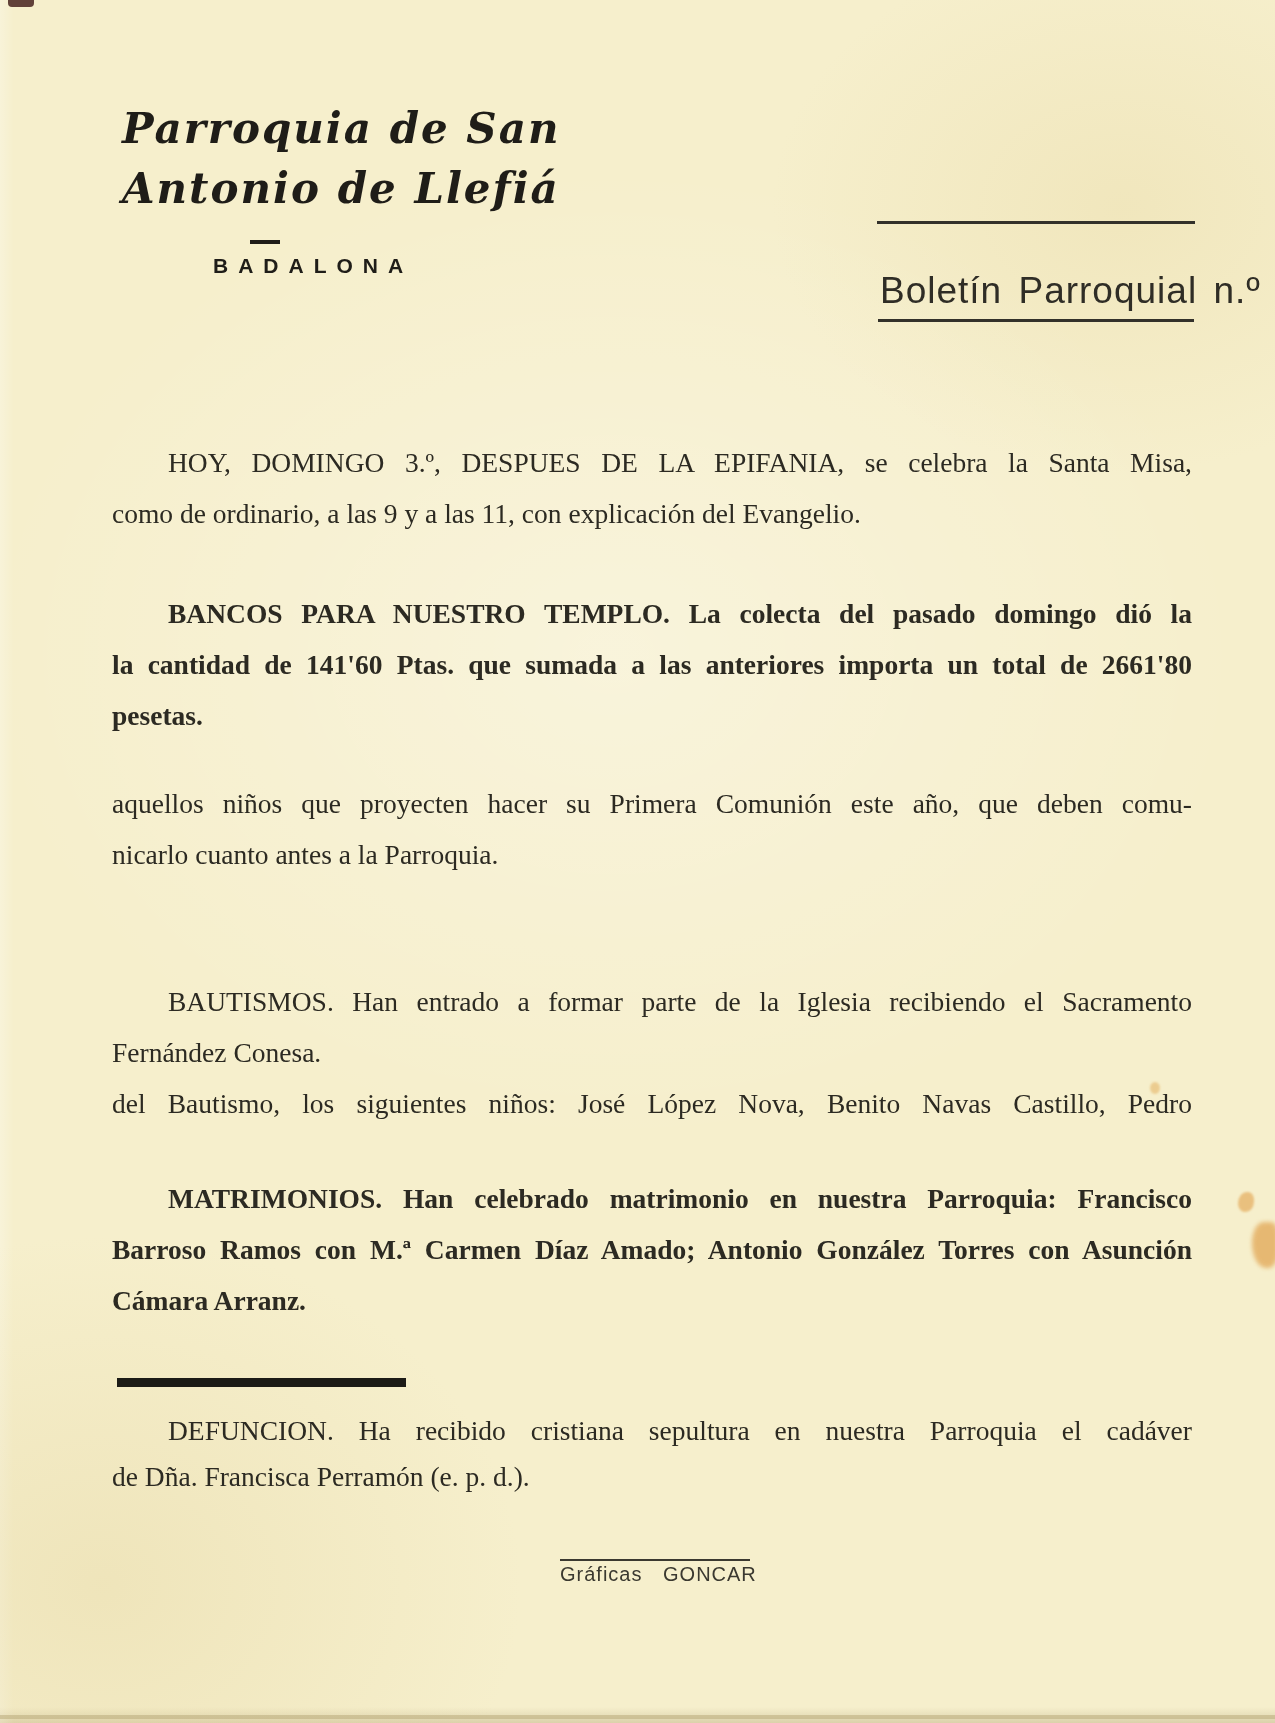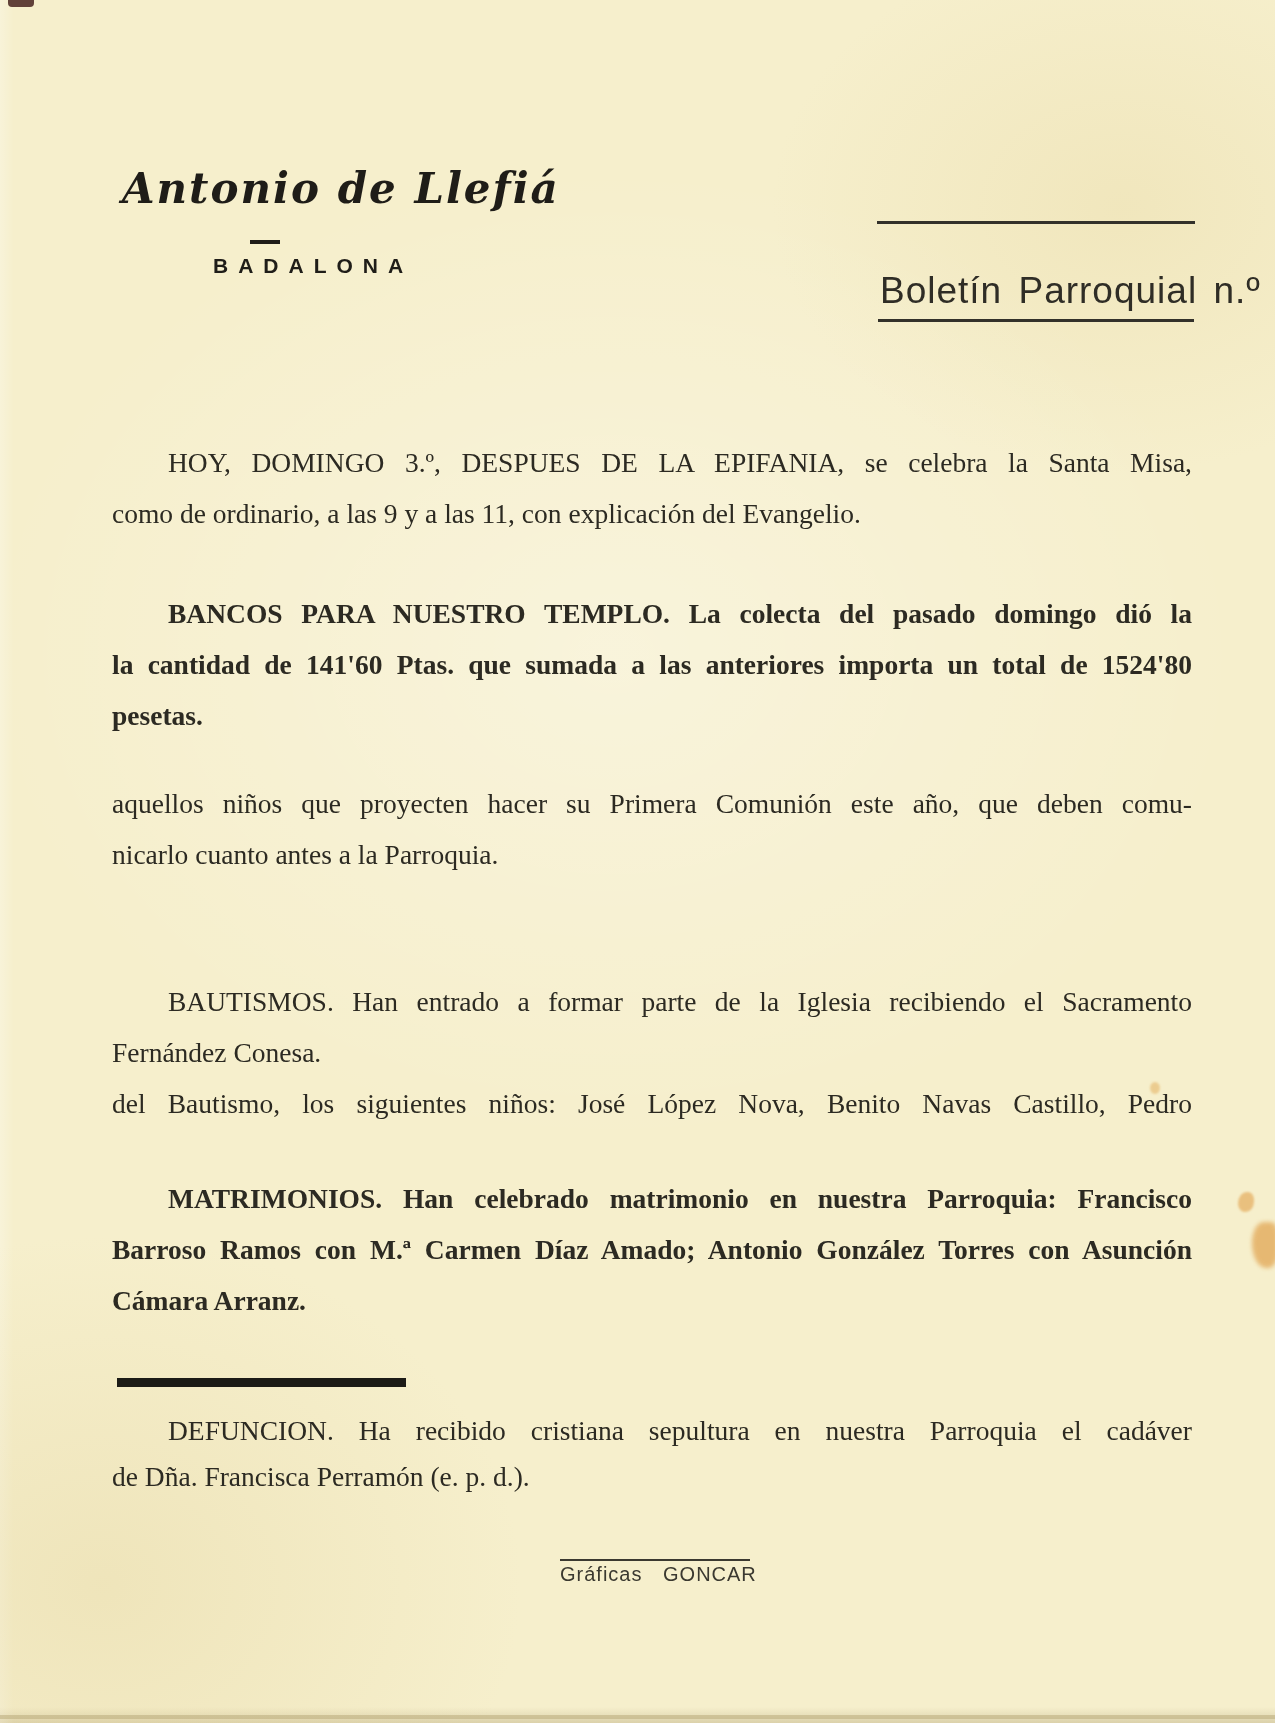--- a/index.html
+++ b/index.html
@@ -94,35 +94,36 @@
 <body>
 
 <div class="paper">
 
   <div class="corner-mark"></div>
   <div class="stain-a"></div>
   <div class="stain-b"></div>
   <div class="stain-c"></div>
   <div class="bottom-edge"></div>
 
+  <div class="parish l1">Parroquia de San</div>
   <div class="parish l2">Antonio de Llefiá</div>
   <div class="parish-dash"></div>
   <div class="city">BADALONA</div>
 
   <div class="date-rule top"></div>
   <div class="issue-line">Boletín Parroquial n.º 18</div>
   <div class="date-rule bottom"></div>
 
   <div class="para p1">
       <div class="line first">HOY, DOMINGO 3.º, DESPUES DE LA EPIFANIA, se celebra la Santa Misa,</div>
       <div class="line last">como de ordinario, a las 9 y a las 11, con explicación del Evangelio.</div>
     </div>
   <div class="para p2">
       <div class="line first">BANCOS PARA NUESTRO TEMPLO. La colecta del pasado domingo dió la</div>
-      <div class="line">la cantidad de 141'60 Ptas. que sumada a las anteriores importa un total de 1524'80</div>
+      <div class="line">la cantidad de 141'60 Ptas. que sumada a las anteriores importa un total de 2661'80</div>
       <div class="line last">pesetas.</div>
     </div>
   <div class="para p3">
       <div class="line">aquellos niños que proyecten hacer su Primera Comunión este año, que deben comu-</div>
       <div class="line last">nicarlo cuanto antes a la Parroquia.</div>
     </div>
   <div class="para p4">
       <div class="line first">BAUTISMOS. Han entrado a formar parte de la Iglesia recibiendo el Sacramento</div>
       <div class="line last">Fernández Conesa.</div>
       <div class="line">del Bautismo, los siguientes niños: José López Nova, Benito Navas Castillo, Pedro</div>

